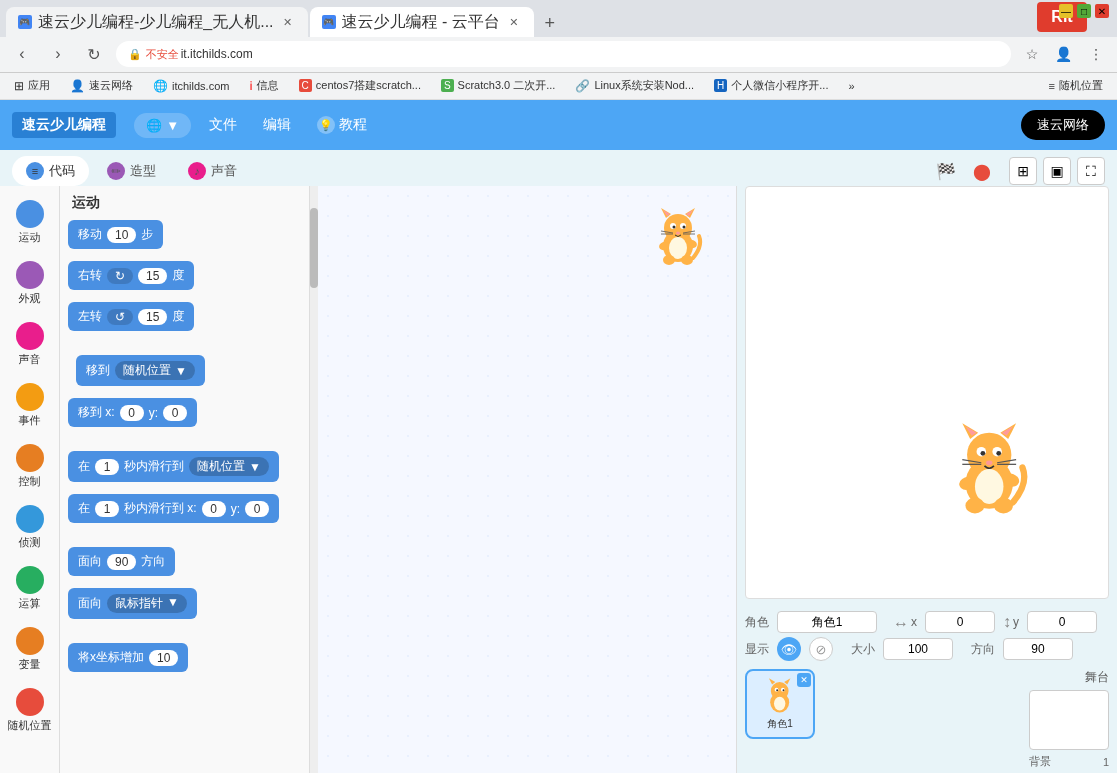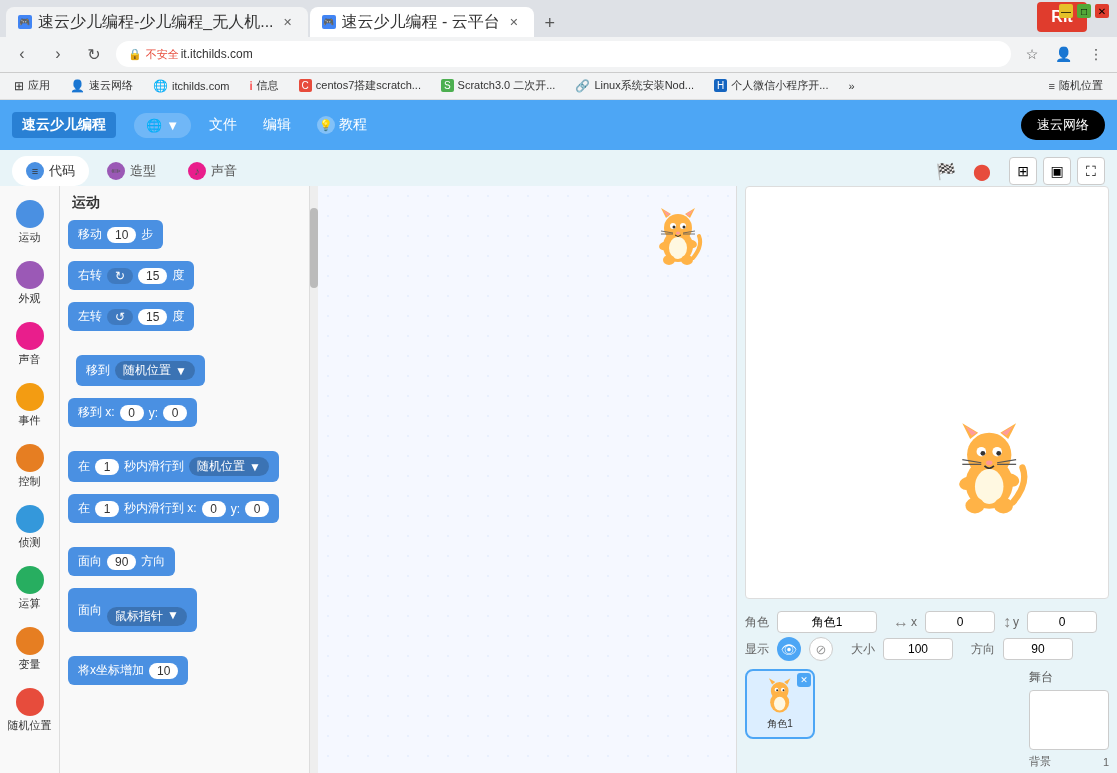--- a/index.html
+++ b/index.html
@@ -93,21 +93,21 @@
     .info-input-wide { width: 100px; }
     .info-icon-btn { width: 24px; height: 24px; border-radius: 50%; display: flex; align-items: center; justify-content: center; cursor: pointer; }
     .eye-btn { background: #4da6f5; color: white; font-size: 13px; }
     .no-eye-btn { border: 1px solid #ccc; color: #999; font-size: 13px; background: white; }
     .sprite-thumb { width: 70px; height: 70px; border: 2px solid #4da6f5; border-radius: 8px; background: #e8f4f8; display: flex; flex-direction: column; align-items: center; justify-content: center; position: relative; cursor: pointer; }
     .sprite-thumb.selected { border-color: #4da6f5; background: #dceeff; }
     .sprite-label { font-size: 10px; color: #333; margin-top: 2px; }
     .sprite-delete { position: absolute; top: 2px; right: 2px; width: 14px; height: 14px; background: #4da6f5; border-radius: 3px; display: flex; align-items: center; justify-content: center; color: white; font-size: 9px; cursor: pointer; }
 
     .stage-thumb-area { display: flex; flex-direction: column; margin-left: 8px; }
-    .stage-thumb-label { font-size: 12px; color: #555; margin-bottom: 4px; text-align: left; }
+    .stage-thumb-label { font-size: 12px; color: #555; margin-bottom: 4px; text-align: right; }
     .stage-thumb { width: 80px; height: 60px; border: 1px solid #ccc; background: white; border-radius: 4px; }
     .bg-label { font-size: 11px; color: #666; text-align: center; margin-top: 2px; }
   </style>
 </head>
 <body>
 
 <div class="browser-chrome" style="position:relative;">
 
   <div class="logo-top-right">
     <span style="font-size:16px;font-weight:bold;color:white;">Rit</span>
@@ -343,21 +343,21 @@
         <div class="block block-blue">
           <span>面向</span>
           <span class="block-input">90</span>
           <span>方向</span>
         </div>
       </div>
 
       <div style="margin-bottom:6px;">
         <div class="block block-blue">
           <span>面向</span>
-          <span style="background:rgba(0,0,0,0.2);border-radius:10px;padding:1px 8px;font-size:12px;display:flex;gap:4px;margin-top:13px;">鼠标指针 <span>▼</span></span>
+          <span style="background:rgba(0,0,0,0.2);border-radius:10px;padding:1px 8px;font-size:12px;display:flex;gap:4px;">鼠标指针 <span>▼</span></span>
         </div>
       </div>
 
       <div class="block-separator"></div>
 
       <div style="margin-bottom:6px;">
         <div class="block block-blue">
           <span>将x坐标增加</span>
           <span class="block-input">10</span>
         </div>

